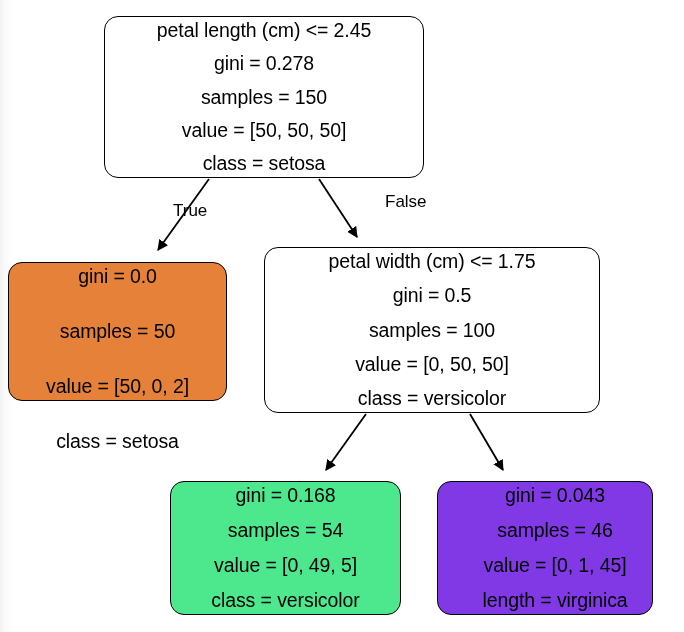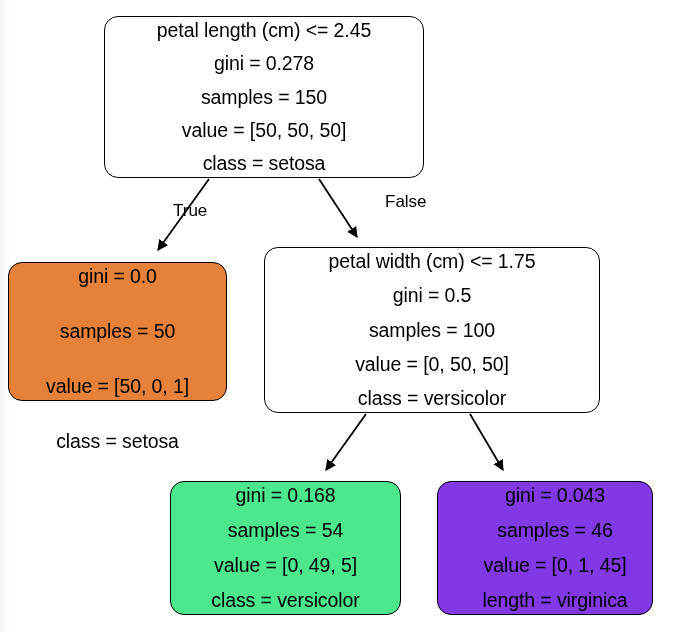--- a/index.html
+++ b/index.html
@@ -87,21 +87,21 @@
     <span class="line">petal length (cm) &lt;= 2.45</span>
     <span class="line">gini = 0.278</span>
     <span class="line">samples = 150</span>
     <span class="line">value = [50, 50, 50]</span>
     <span class="line">class = setosa</span>
   </div>
 
   <div class="node" id="node-left" style="background:#e58139">
     <span class="line">gini = 0.0</span>
     <span class="line">samples = 50</span>
-    <span class="line">value = [50, 0, 1]</span>
+    <span class="line">value = [50, 0, 2]</span>
     <span class="line">class = setosa</span>
   </div>
 
   <div class="node" id="node-right">
     <span class="line">petal width (cm) &lt;= 1.75</span>
     <span class="line">gini = 0.5</span>
     <span class="line">samples = 100</span>
     <span class="line">value = [0, 50, 50]</span>
     <span class="line">class = versicolor</span>
   </div>

